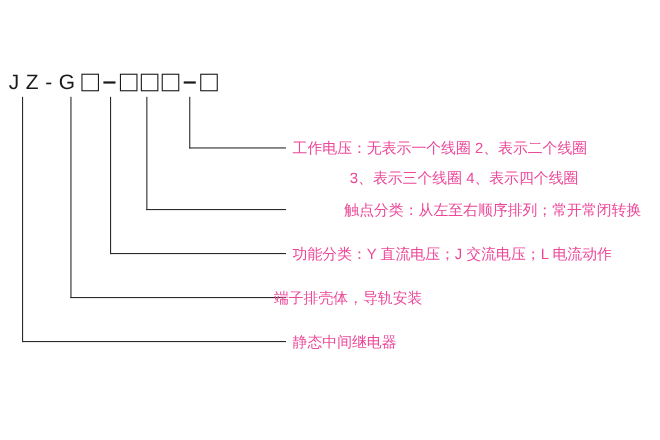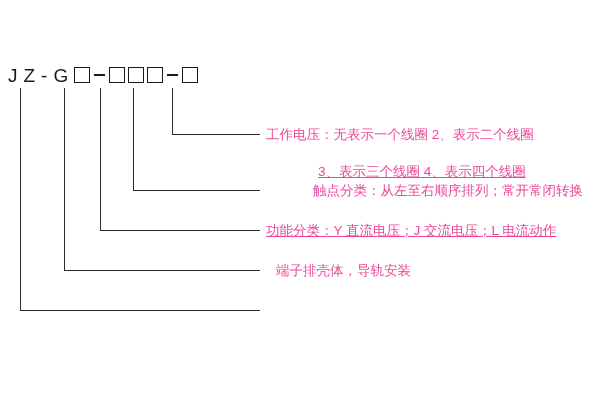--- a/index.html
+++ b/index.html
@@ -114,22 +114,23 @@
   <div class="hline" style="left:100px; top:230px; width:160px;"></div>
 
   <div class="vline" style="left:64px; top:88px; height:183px;"></div>
   <div class="hline" style="left:64px; top:270px; width:196px;"></div>
 
   <div class="vline" style="left:20px; top:88px; height:223px;"></div>
   <div class="hline" style="left:20px; top:310px; width:240px;"></div>
 
   <div class="note" style="left:266px; top:125px;">工作电压：无表示一个线圈    2、表示二个线圈</div>
 
-  <div class="note" style="left:318px; top:162px;text-decoration:underline;">3、表示三个线圈   4、表示四个线圈</div>
+  <div class="note" style="left:318px; top:152px;">3、表示三个线圈   4、表示四个线圈</div>
 
   <div class="note" style="left:266px; top:181px;margin-left:47px;">触点分类：从左至右顺序排列；常开常闭转换</div>
 
-  <div class="note" style="left:266px; top:221px;text-decoration:underline;">功能分类：Y 直流电压；J 交流电压；L 电流动作</div>
+  <div class="note" style="left:266px; top:221px;">功能分类：Y 直流电压；J 交流电压；L 电流动作</div>
 
-  <div class="note" style="left:276px; top:261px;">端子排壳体，导轨安装</div>
+  <div class="note" style="left:249px; top:261px;">端子排壳体，导轨安装</div>
 
+  <div class="note" style="left:266px; top:301px;">静态中间继电器</div>
 
 </div>
 
 </body></html>

